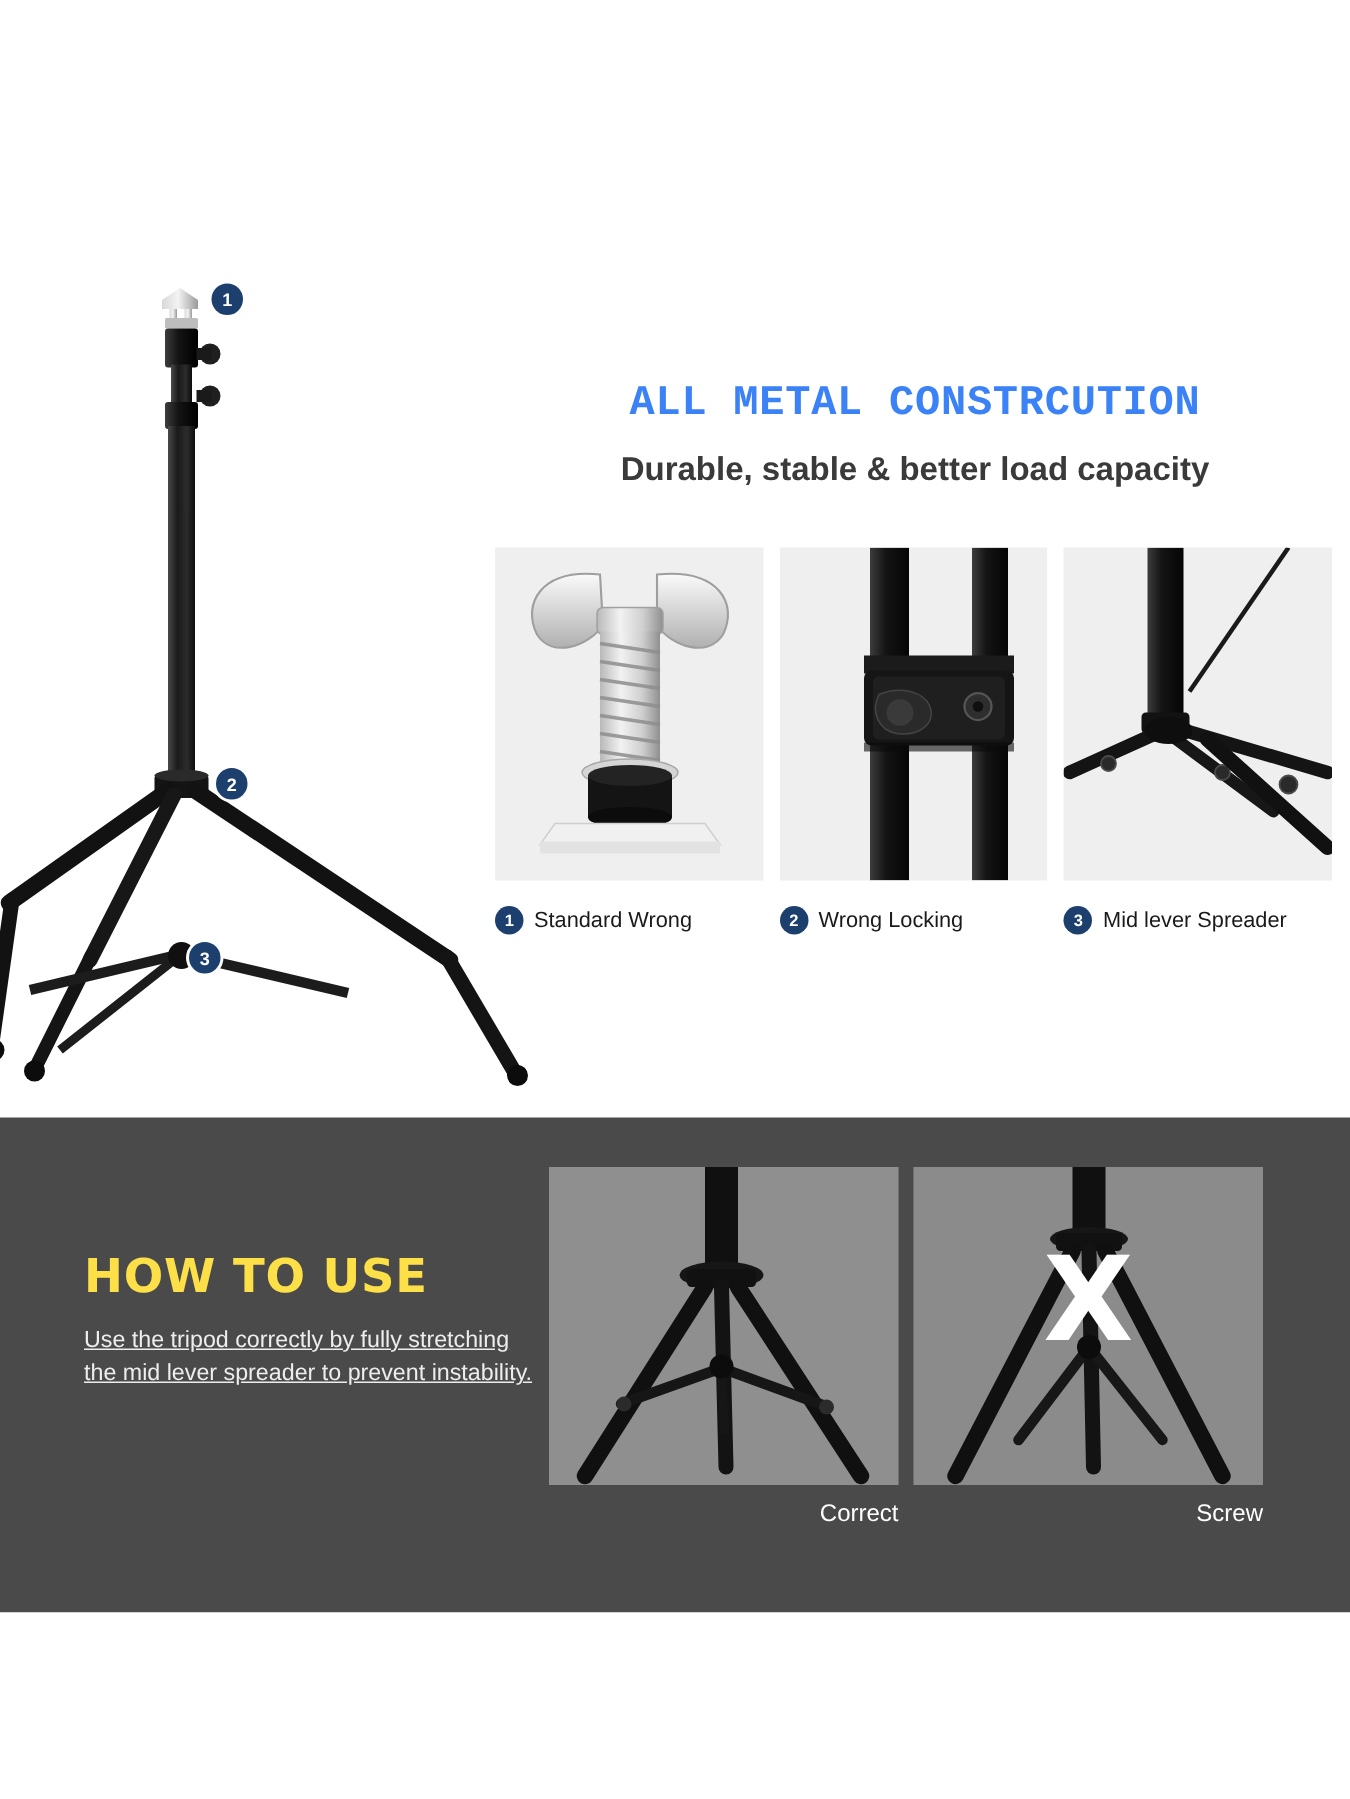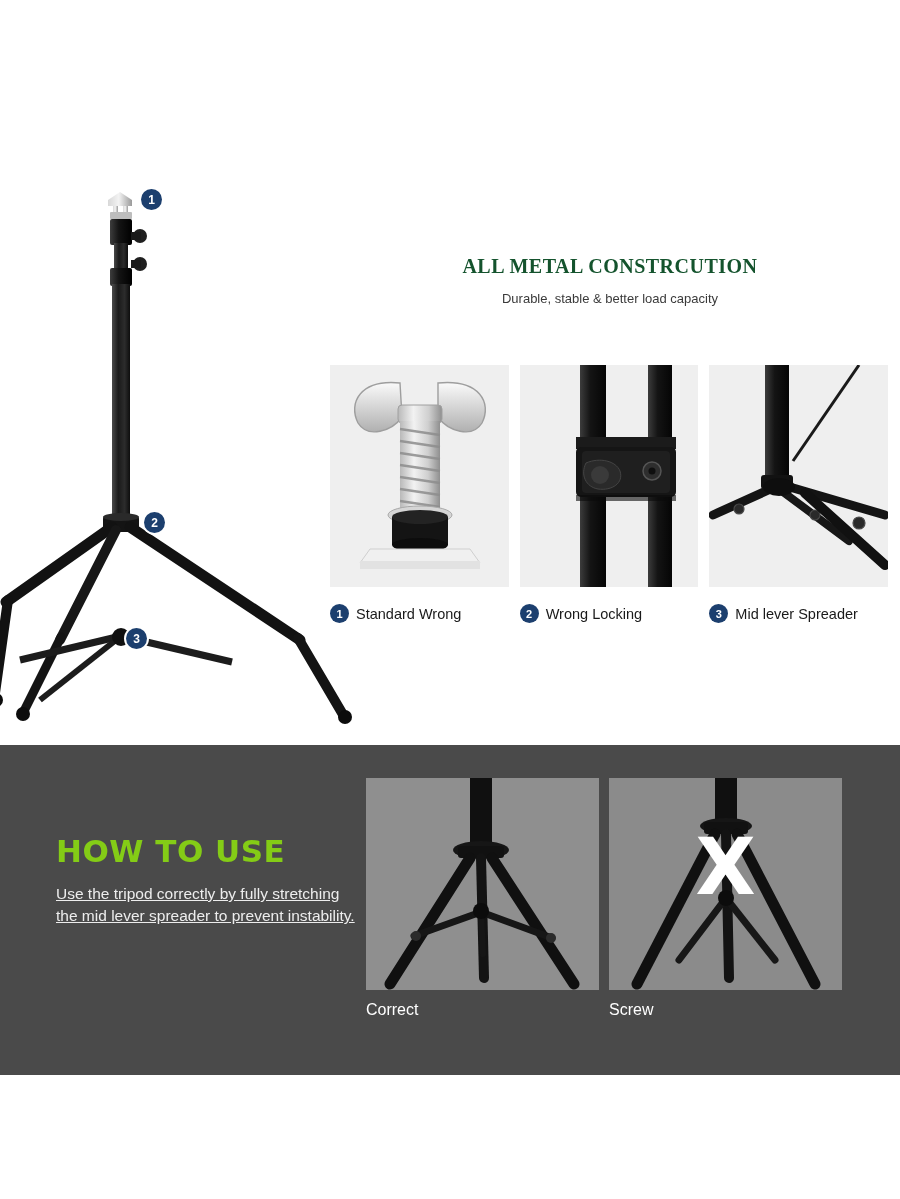--- a/index.html
+++ b/index.html
@@ -43,33 +43,33 @@
 
   
   .headline-wrap {
     position: absolute;
     left: 330px;
     top: 255px;
     width: 560px;
     text-align: center;
   }
   .headline {
-    font-size: 20px;
+    font-size: 28px;
     font-weight: bold;
     letter-spacing: 0.5px;
-    color: #14532d;
+    color: #3b82f6;
     margin: 0;
     line-height: 1.1;
-    font-family: Liberation Serif, serif;
+    font-family: Liberation Mono, monospace;
   }
   .subheadline {
     margin: 14px 0 0 0;
-    font-size: 13px;
+    font-size: 22px;
     color: #3a3a3a;
-    font-weight: normal;
+    font-weight: bold;
     font-family: "Liberation Sans", sans-serif;
   }
 
   
   .panels {
     position: absolute;
     left: 330px;
     top: 365px;
     width: 558px;
     display: flex;
@@ -149,21 +149,21 @@
   .howto-text {
     position: absolute;
     left: 56px;
     top: 88px;
     width: 300px;
   }
   .howto-title {
     margin: 0;
     font-size: 31px;
     font-weight: bold;
-    color: #84cc16;
+    color: #fde047;
     letter-spacing: 0.5px;
     font-family: "DejaVu Sans", sans-serif;
   }
   .howto-body {
     margin: 14px 0 0 0;
     font-size: 15.5px;
     line-height: 1.45;
     color: #ededed;
     font-family: "Liberation Sans", sans-serif;
     text-decoration: underline;
@@ -181,21 +181,21 @@
   }
   .howto-photo {
     width: 233px;
     height: 212px;
     background: #8c8c8c;
     position: relative;
     overflow: hidden;
   }
   .howto-label {
     margin-top: 11px;
-    text-align: left;
+    text-align: right;
     color: #ffffff;
     font-size: 16px;
     font-family: "Liberation Sans", sans-serif;
   }
   .wrong-x {
     position: absolute;
     left: 50%;
     top: 42%;
     transform: translate(-50%, -50%);
     color: #ffffff;

